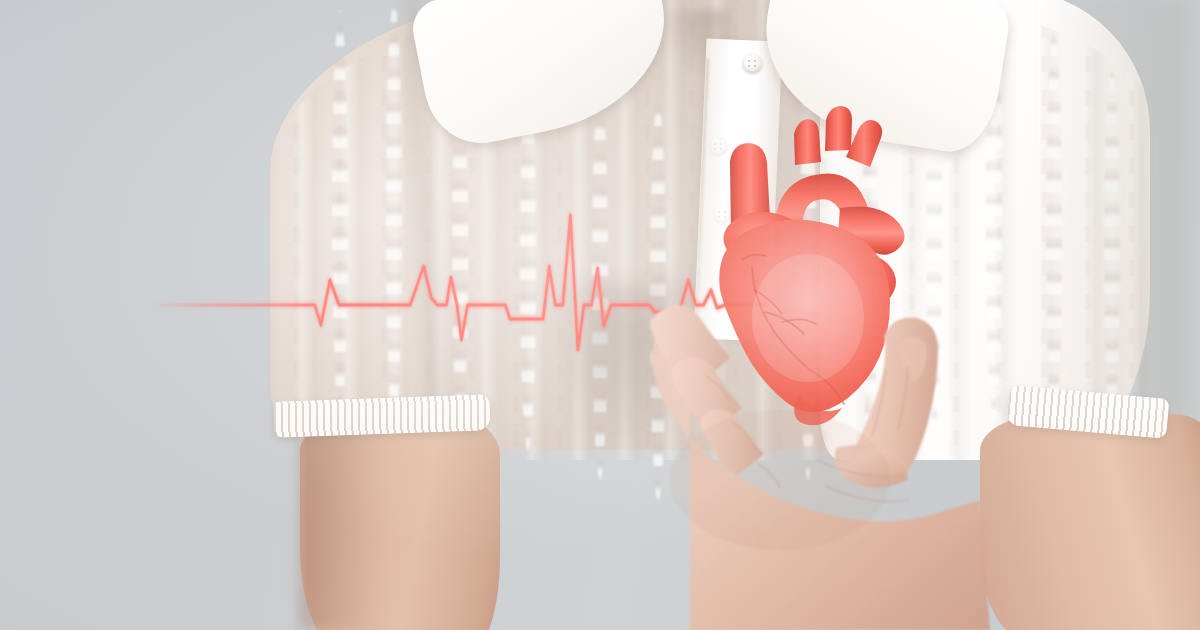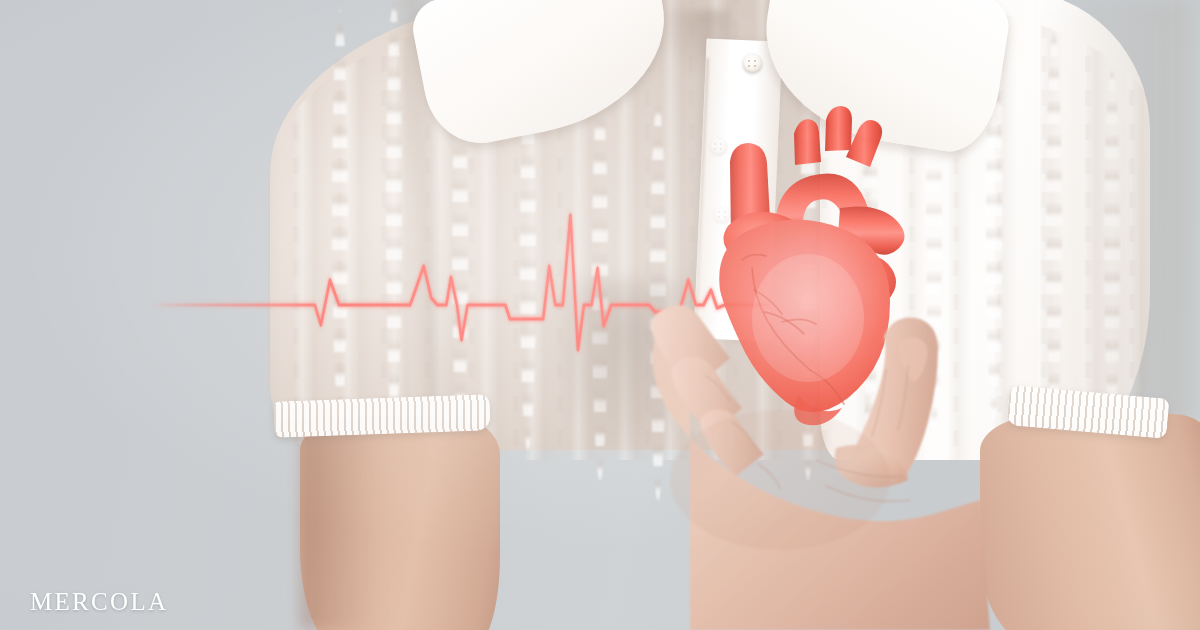--- a/index.html
+++ b/index.html
@@ -436,15 +436,14 @@
           <path d="M268,116 q-2,34 -10,64"></path>
         </g>
         <ellipse cx="140" cy="230" rx="110" ry="70" fill="#c9967f" opacity=".14"></ellipse>
       </g>
     </svg>
   </div>
 
   <div class="vignette"></div>
   <div class="vignette2"></div>
 
-  <div id="logo">MERCOLA</div>
 
 </div>
 
 </body></html>

